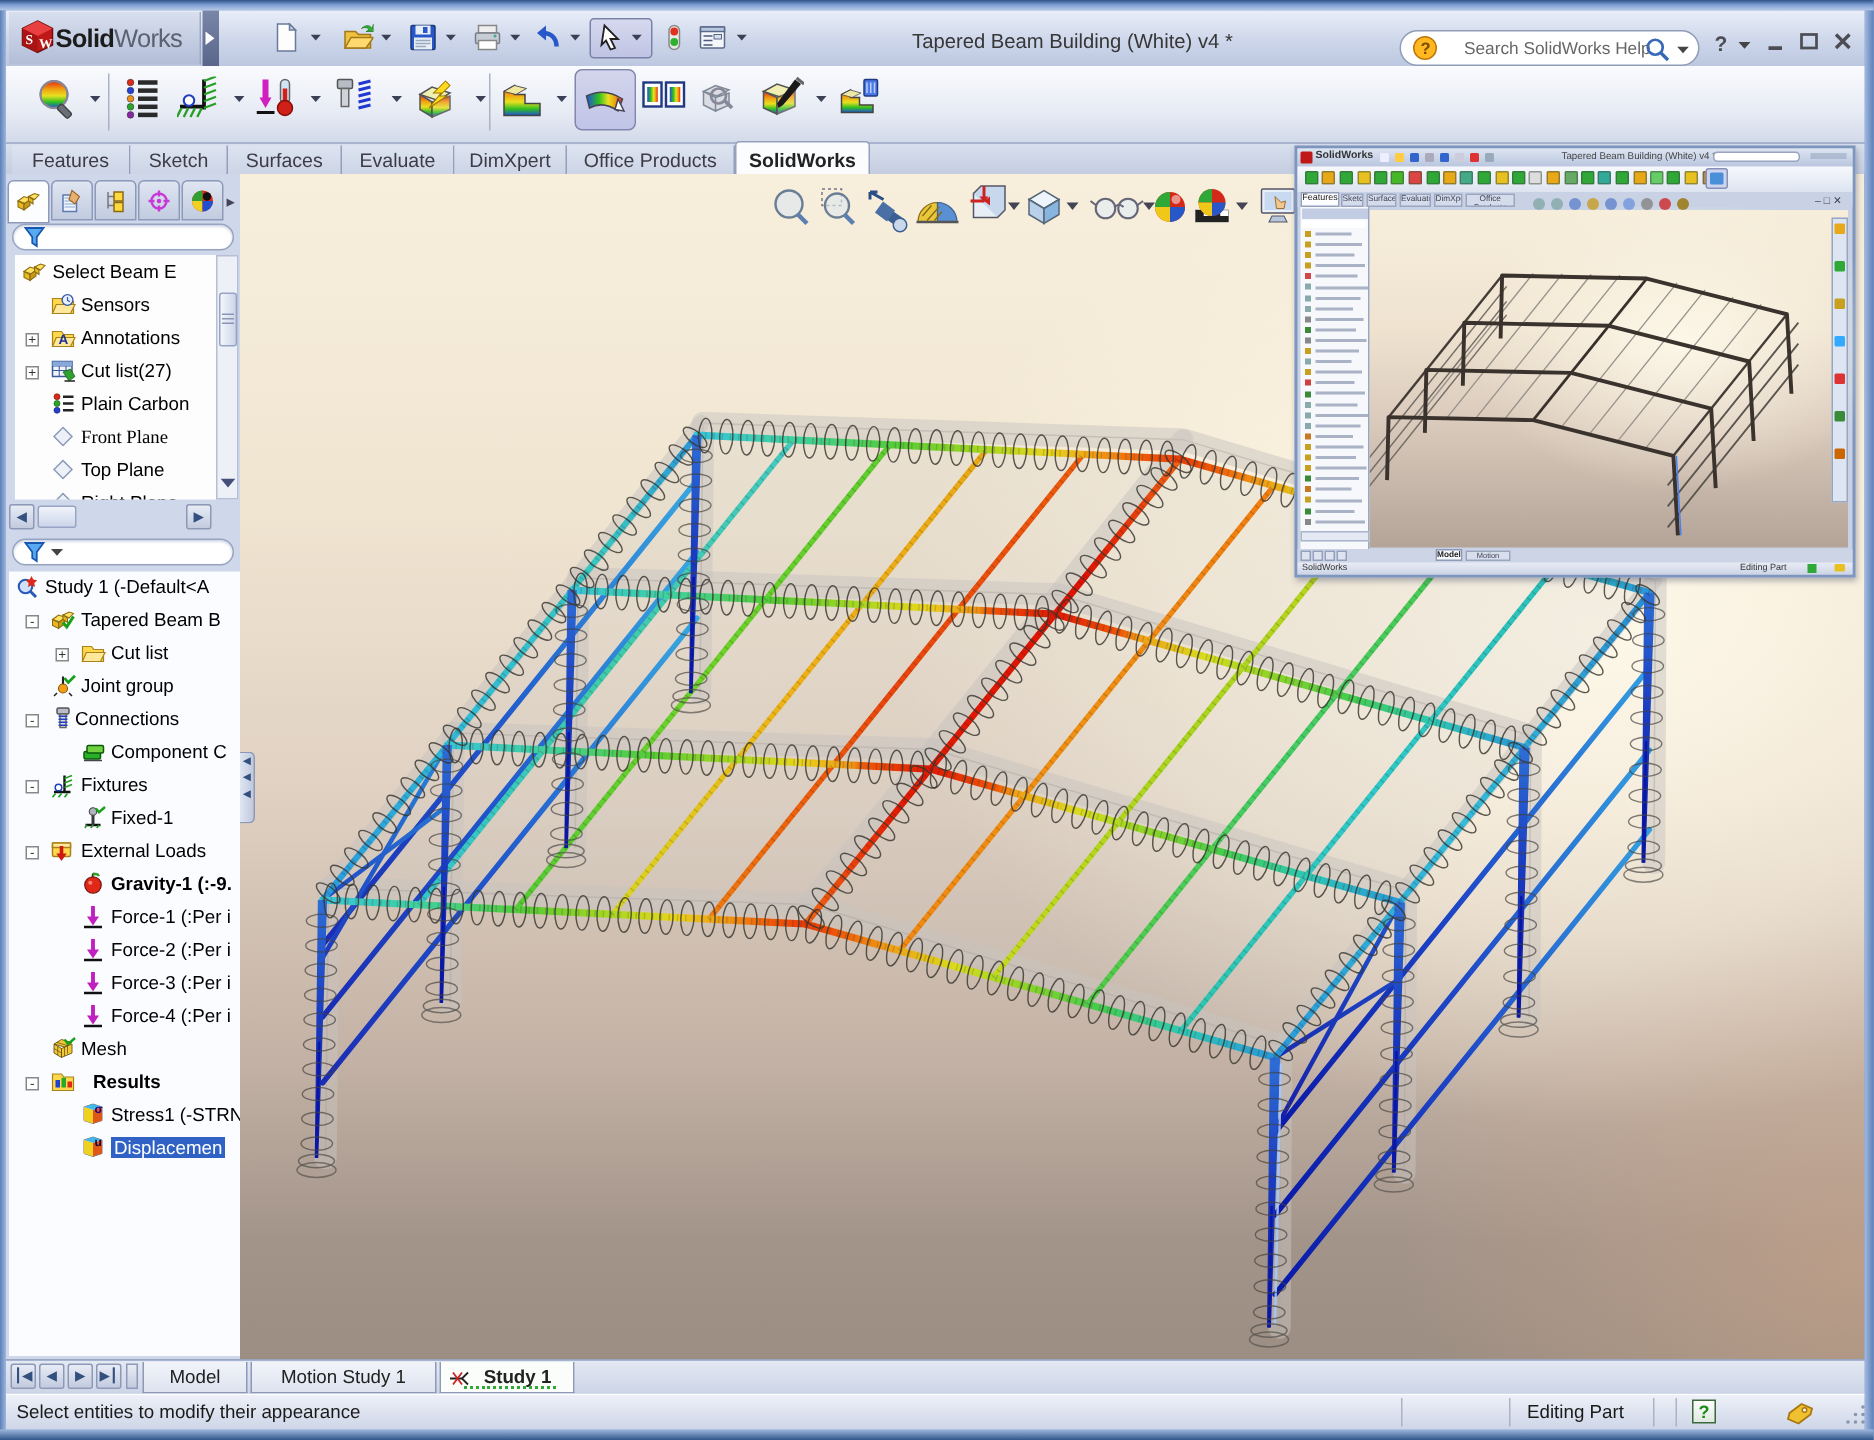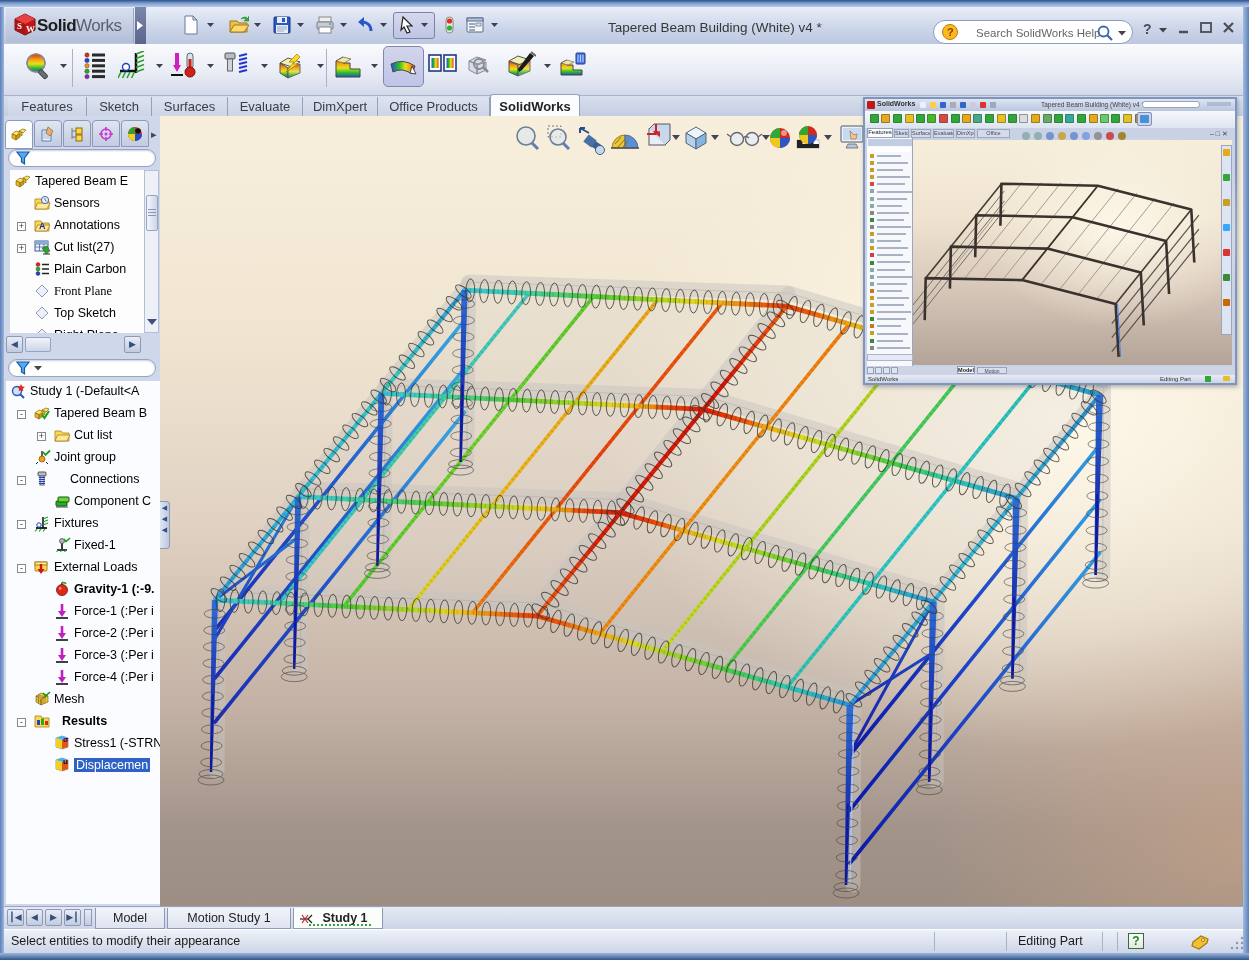--- a/index.html
+++ b/index.html
@@ -366,21 +366,21 @@
       </svg>
       <div id="tree1" class="abs">
         <div class="tr" style="left:0;top:1px">
           <svg width="17" height="17" viewBox="0 0 17 17" style="position:absolute;left:5px;top:2px">
             <path d="M1 8l4-3 6 2-4 3z" fill="#ffe060" stroke="#8a6a10" stroke-width="0.7"></path>
             <path d="M1 8l4 2v4l-4-2z" fill="#e8b820" stroke="#8a6a10" stroke-width="0.7"></path>
             <path d="M5 10l4-3v4l-4 3z" fill="#c89818" stroke="#8a6a10" stroke-width="0.7"></path>
             <path d="M8 5l4-2 3 1-3 3z" fill="#ffe060" stroke="#8a6a10" stroke-width="0.7"></path>
             <path d="M8 5l3 2v3l-3-2z" fill="#e8b820" stroke="#8a6a10" stroke-width="0.7"></path>
           </svg>
-          <span class="lb" style="left:25px;">Tapered Beam E</span>
+          <span class="lb" style="left:25px;">Select Beam E</span>
         </div>
         <div class="tr" style="left:0;top:23px">
           <svg width="17" height="17" viewBox="0 0 17 17" style="position:absolute;left:24px;top:2px">
             <path d="M1 4h6l1.5 2H15v8H1z" fill="#ffd84d" stroke="#a8821a" stroke-width="0.8"></path>
             <path d="M1 14l2.5-6H16l-3 6z" fill="#ffe89a" stroke="#a8821a" stroke-width="0.8"></path>
             <circle cx="11" cy="5" r="3.6" fill="#e8f0fc" stroke="#3858a8" stroke-width="0.9"></circle>
             <path d="M11 3v2.2l1.6 1" stroke="#3858a8" stroke-width="0.8" fill="none"></path>
           </svg>
           <span class="lb" style="left:44px;">Sensors</span>
         </div>
@@ -416,21 +416,21 @@
         <div class="tr" style="left:0;top:111px">
           <svg width="17" height="17" viewBox="0 0 17 17" style="position:absolute;left:24px;top:2px">
             <path d="M8 2l6 6-6 6-6-6z" fill="rgba(190,205,230,0.25)" stroke="#8a9ab8" stroke-width="1"></path>
           </svg>
           <span class="lb" style="left:44px;font-family:Liberation Serif, serif;">Front Plane</span>
         </div>
         <div class="tr" style="left:0;top:133px">
           <svg width="17" height="17" viewBox="0 0 17 17" style="position:absolute;left:24px;top:2px">
             <path d="M8 2l6 6-6 6-6-6z" fill="rgba(190,205,230,0.25)" stroke="#8a9ab8" stroke-width="1"></path>
           </svg>
-          <span class="lb" style="left:44px;">Top Sketch</span>
+          <span class="lb" style="left:44px;">Top Plane</span>
         </div>
         <div class="tr" style="left:0;top:155px">
           <svg width="17" height="17" viewBox="0 0 17 17" style="position:absolute;left:24px;top:2px">
             <path d="M8 2l6 6-6 6-6-6z" fill="rgba(190,205,230,0.25)" stroke="#8a9ab8" stroke-width="1"></path>
           </svg>
           <span class="lb" style="left:44px;">Right Plane</span>
         </div>
       </div>
       <div id="vscr1" class="abs">
         <div class="abs" style="left:1px;top:24px;width:12px;height:36px;background:linear-gradient(90deg,#f4f6fb,#ccd5ea);border:1px solid #98a4c4;border-radius:2px"></div>
@@ -489,21 +489,21 @@
           </svg>
           <span class="lb" style="left:48px;">Joint group</span>
         </div>
         <div class="exp" style="left:11px;top:95px">-</div>
         <div class="tr" style="left:0;top:88px">
           <svg width="17" height="17" viewBox="0 0 17 17" style="position:absolute;left:28px;top:2px">
             <rect x="4" y="1" width="8" height="4" rx="1" fill="#b8bcc8" stroke="#555"></rect>
             <rect x="6" y="5" width="4" height="9" fill="#d8dce2" stroke="#666"></rect>
             <path d="M5 6.5h6M5 8.5h6M5 10.5h6M5 12.5h6" stroke="#2040c0" stroke-width="1.1"></path>
           </svg>
-          <span class="lb" style="left:64px;">Connections</span>
+          <span class="lb" style="left:44px;">Connections</span>
         </div>
         <div class="tr" style="left:0;top:110px">
           <svg width="17" height="17" viewBox="0 0 17 17" style="position:absolute;left:48px;top:2px">
             <rect x="2" y="8" width="11" height="5" rx="1" fill="#28b028" stroke="#0a5a0a"></rect>
             <rect x="4" y="4" width="11" height="5" rx="1" fill="#70d040" stroke="#0a5a0a"></rect>
             <path d="M2 14h12" stroke="#444"></path>
           </svg>
           <span class="lb" style="left:68px;">Component C</span>
         </div>
         <div class="exp" style="left:11px;top:139px">-</div>

